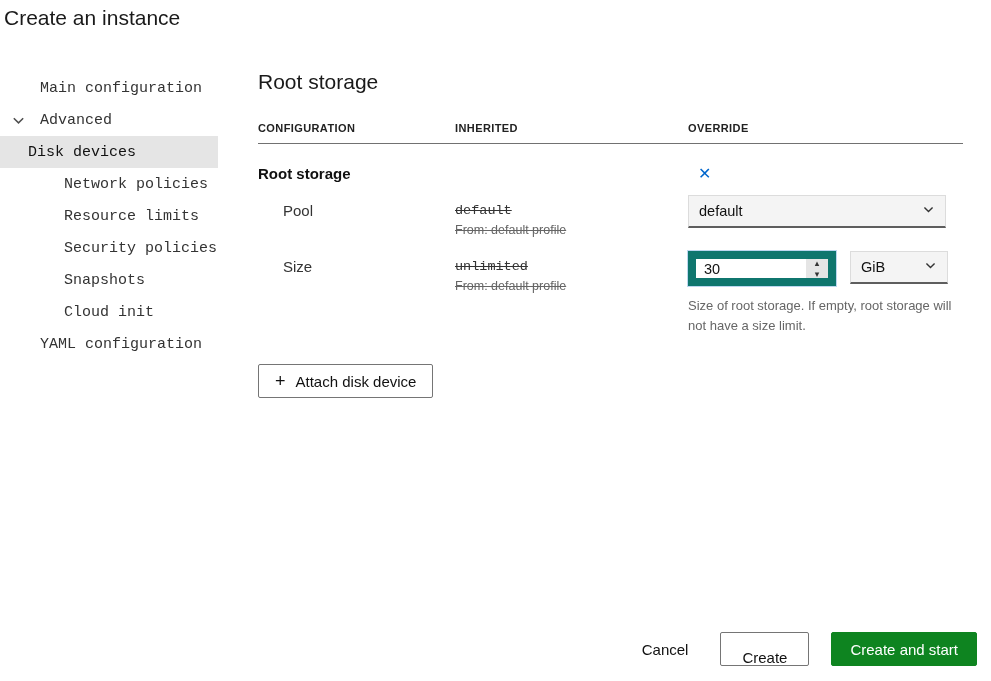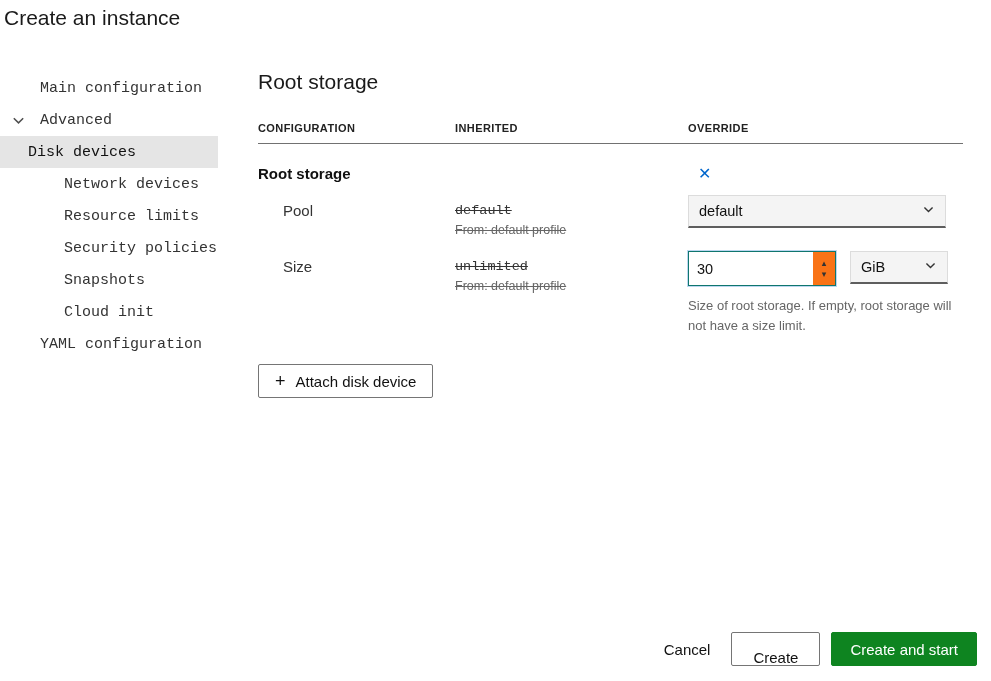--- a/index.html
+++ b/index.html
@@ -56,43 +56,43 @@
     height:33px; background:#f4f4f4;
     border:1px solid #dcdcdc; border-bottom:2px solid #5e5e5e;
     display:flex; align-items:center; justify-content:space-between;
     padding:0 10px; font-size:14.5px; color:#111; cursor:pointer;
   }
   .select.pool-w { width:258px; }
   .select.unit-w { width:98px; margin-left:14px;gap:8px; }
 
   .size-line { display:flex; align-items:flex-start; }
   .num-wrap {
-    width:148px; height:35px; background:#f97316; display:flex; align-items:stretch;
-    border:1px solid #0f766e; box-shadow:0 0 0 1px #bcd7f0;
+    width:148px; height:35px; background:#e5e5e5; display:flex; align-items:stretch;
+    border:8px solid #0f766e; box-shadow:0 0 0 1px #bcd7f0;
   }
   .num-wrap input {
     flex:1; min-width:0; border:none; outline:none;
     font-family:inherit; font-size:14.5px; color:#111; padding-left:8px;
   }
   .spin { width:22px; display:flex; flex-direction:column; align-items:center; justify-content:center; }
   .spin button {
     border:none; background:none; cursor:pointer;
     font-size:9px; line-height:9px; color:#333; padding:1px 5px;
   }
   .help { margin-top:10px; font-size:13px; color:#666; line-height:1.55; max-width:282px; }
 
   .attach-btn {
     margin-top:28px; display:inline-flex; align-items:center; gap:10px;
     height:34px; padding:0 16px; background:#fff; border:1px solid #757575;
     font-family:inherit; font-size:15px; color:#111; cursor:pointer; border-radius:2px;
   }
   .attach-btn .plus { font-size:18px; line-height:18px; font-weight:400; }
 
   
-  .footer { position:absolute; right:14px; bottom:15px; display:flex; align-items:center; gap:11px; }
+  .footer { position:absolute; right:14px; bottom:15px; display:flex; align-items:center; gap:22px; }
   .btn-base {
     border:none; background:none; font-family:inherit; font-size:15px;
     color:#111; height:34px; padding:0 10px; cursor:pointer;
   }
   .btn-outline {
     background:#fff; border:1px solid #757575; font-family:inherit; font-size:15px;
     color:#111; height:34px; padding:16px 21px; cursor:pointer; border-radius:2px;
   }
   .btn-green {
     background:#0e8420; border:1px solid #0e8420; font-family:Liberation Sans, sans-serif; font-size:15px;
@@ -110,21 +110,21 @@
     <div class="side-item">Main configuration</div>
     <div class="side-item">
       <span class="chev">
         <svg width="15" height="15" viewBox="0 0 16 16">
             <path d="M3 5.5 L8 10.5 L13 5.5" fill="none" stroke="#4d4d4d" stroke-width="1.6"></path>
           </svg>
       </span>
       <span>Advanced</span>
     </div>
     <div class="side-item sub active">Disk devices</div>
-    <div class="side-item sub">Network devices</div>
+    <div class="side-item sub">Network policies</div>
     <div class="side-item sub">Resource limits</div>
     <div class="side-item sub">Security policies</div>
     <div class="side-item sub">Snapshots</div>
     <div class="side-item sub">Cloud init</div>
     <div class="side-item">YAML configuration</div>
   </nav>
 
   <main class="main">
     <h2 class="heading">Root storage</h2>
 

